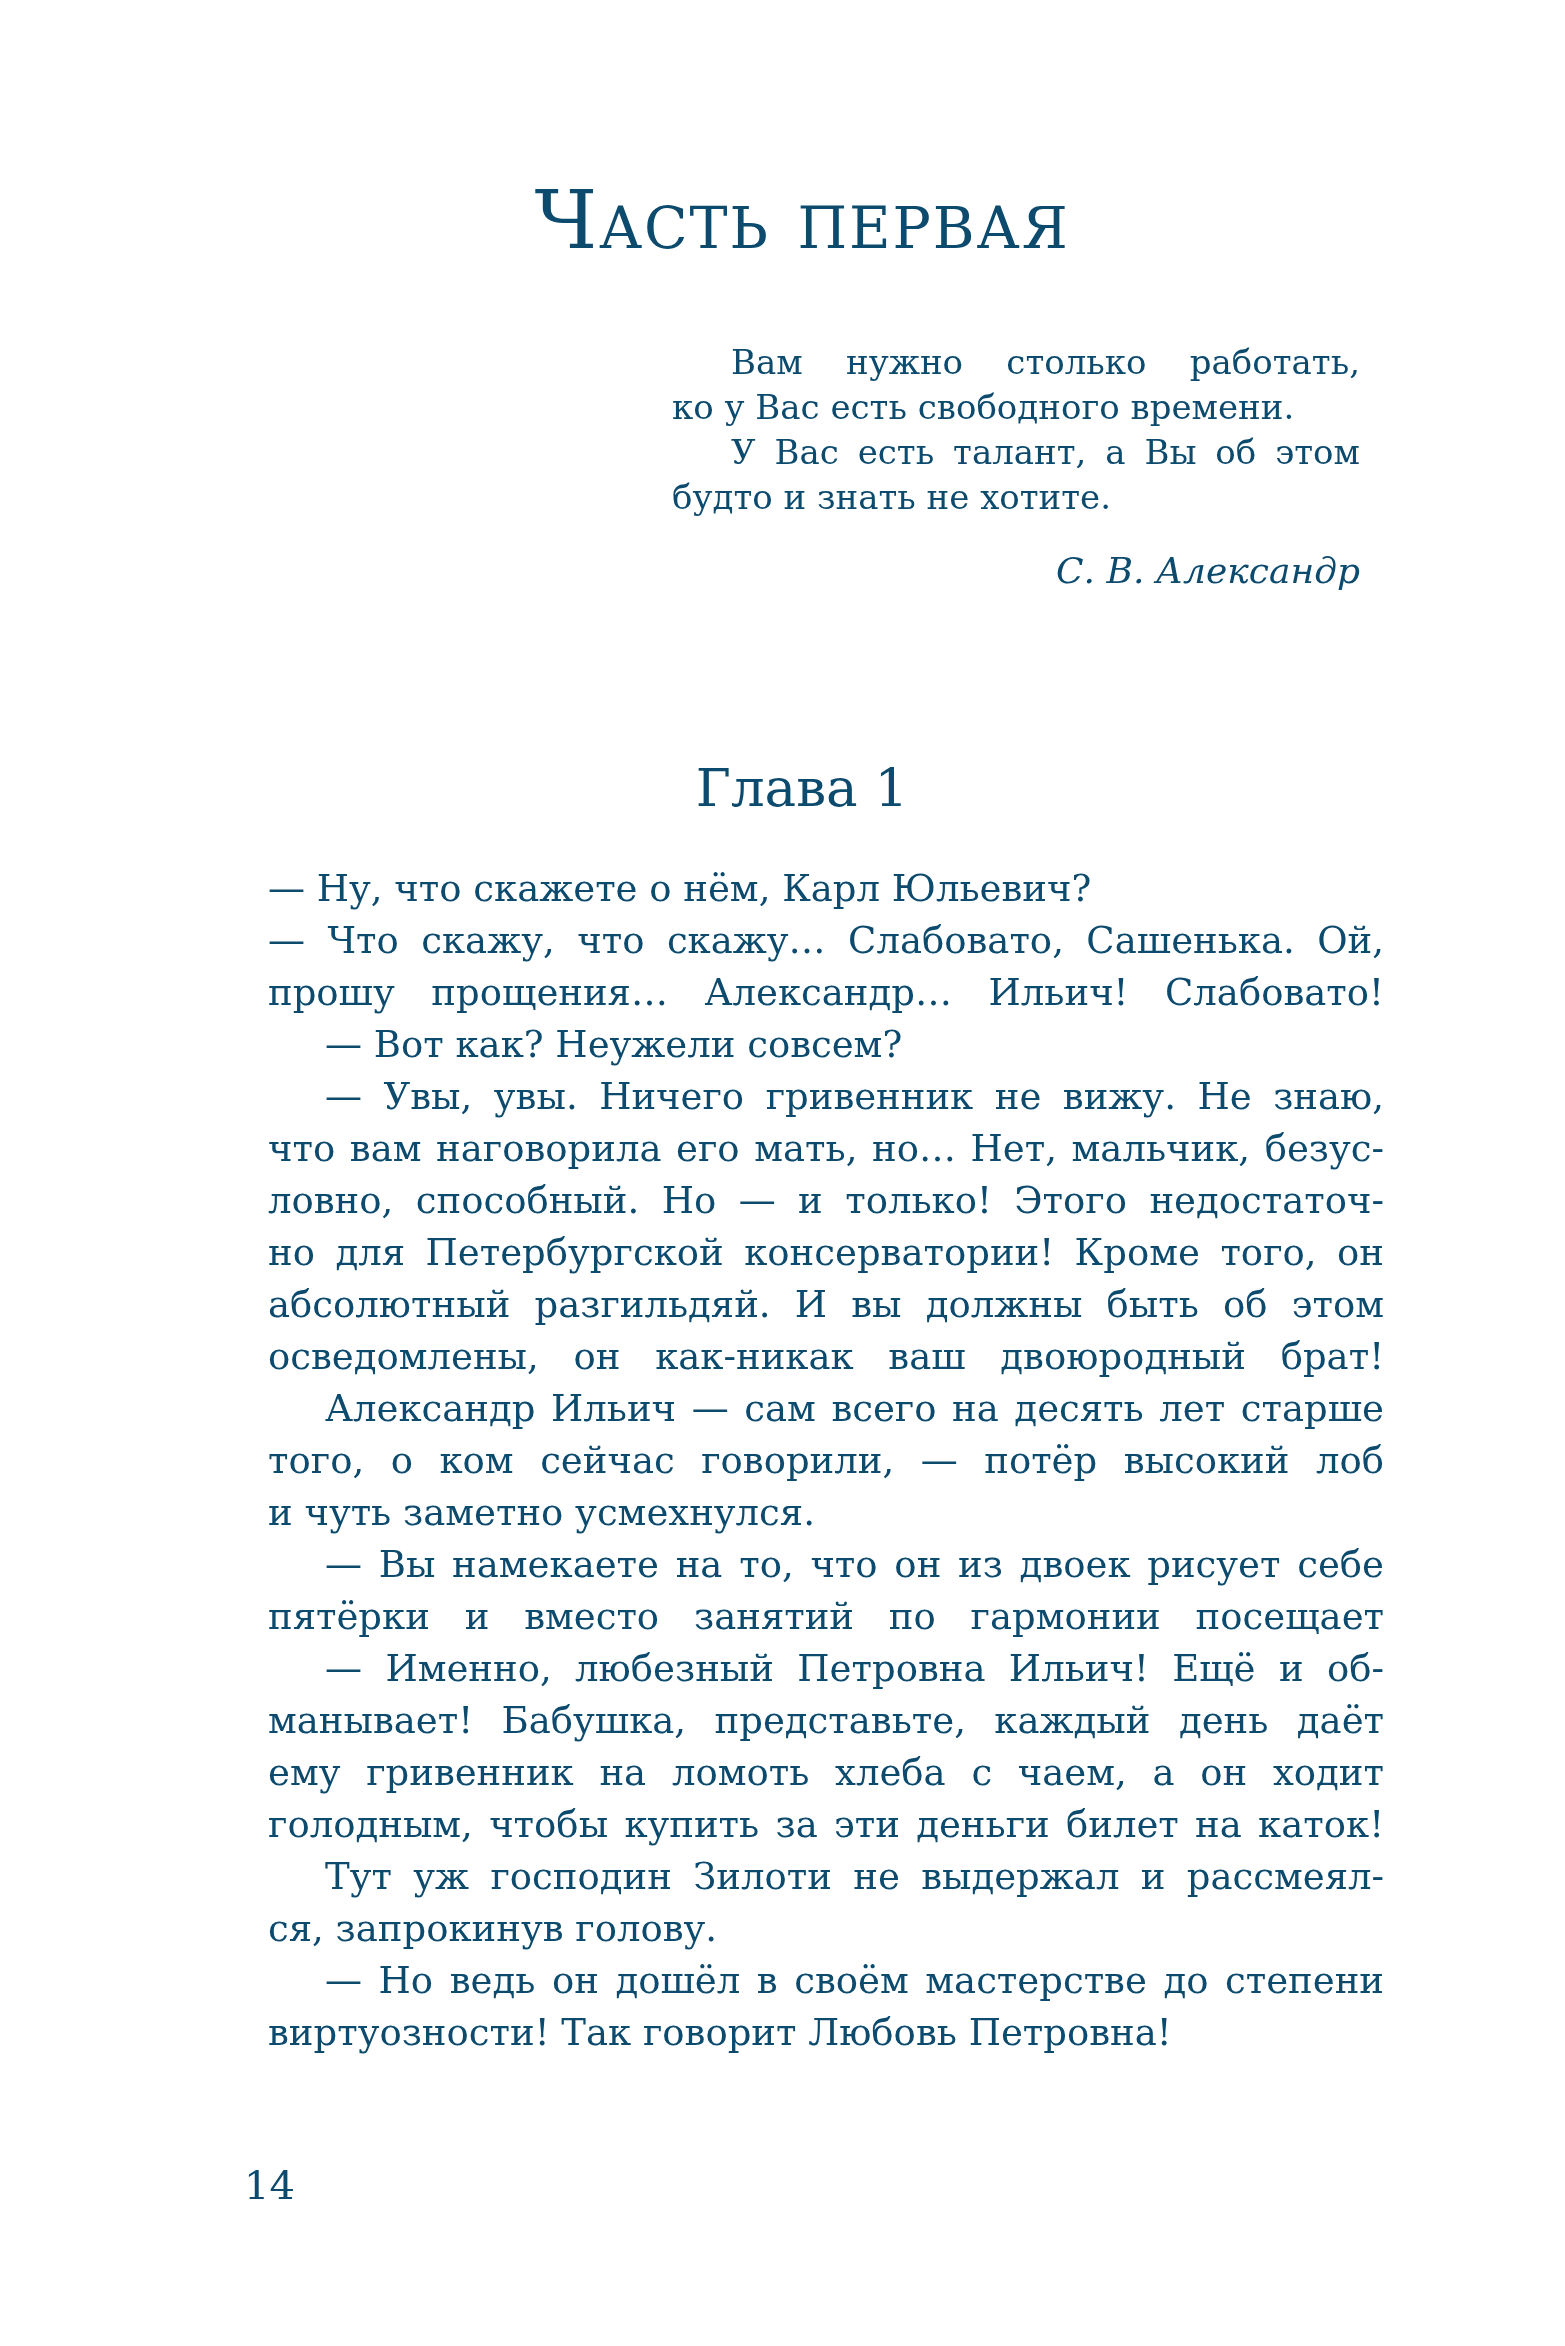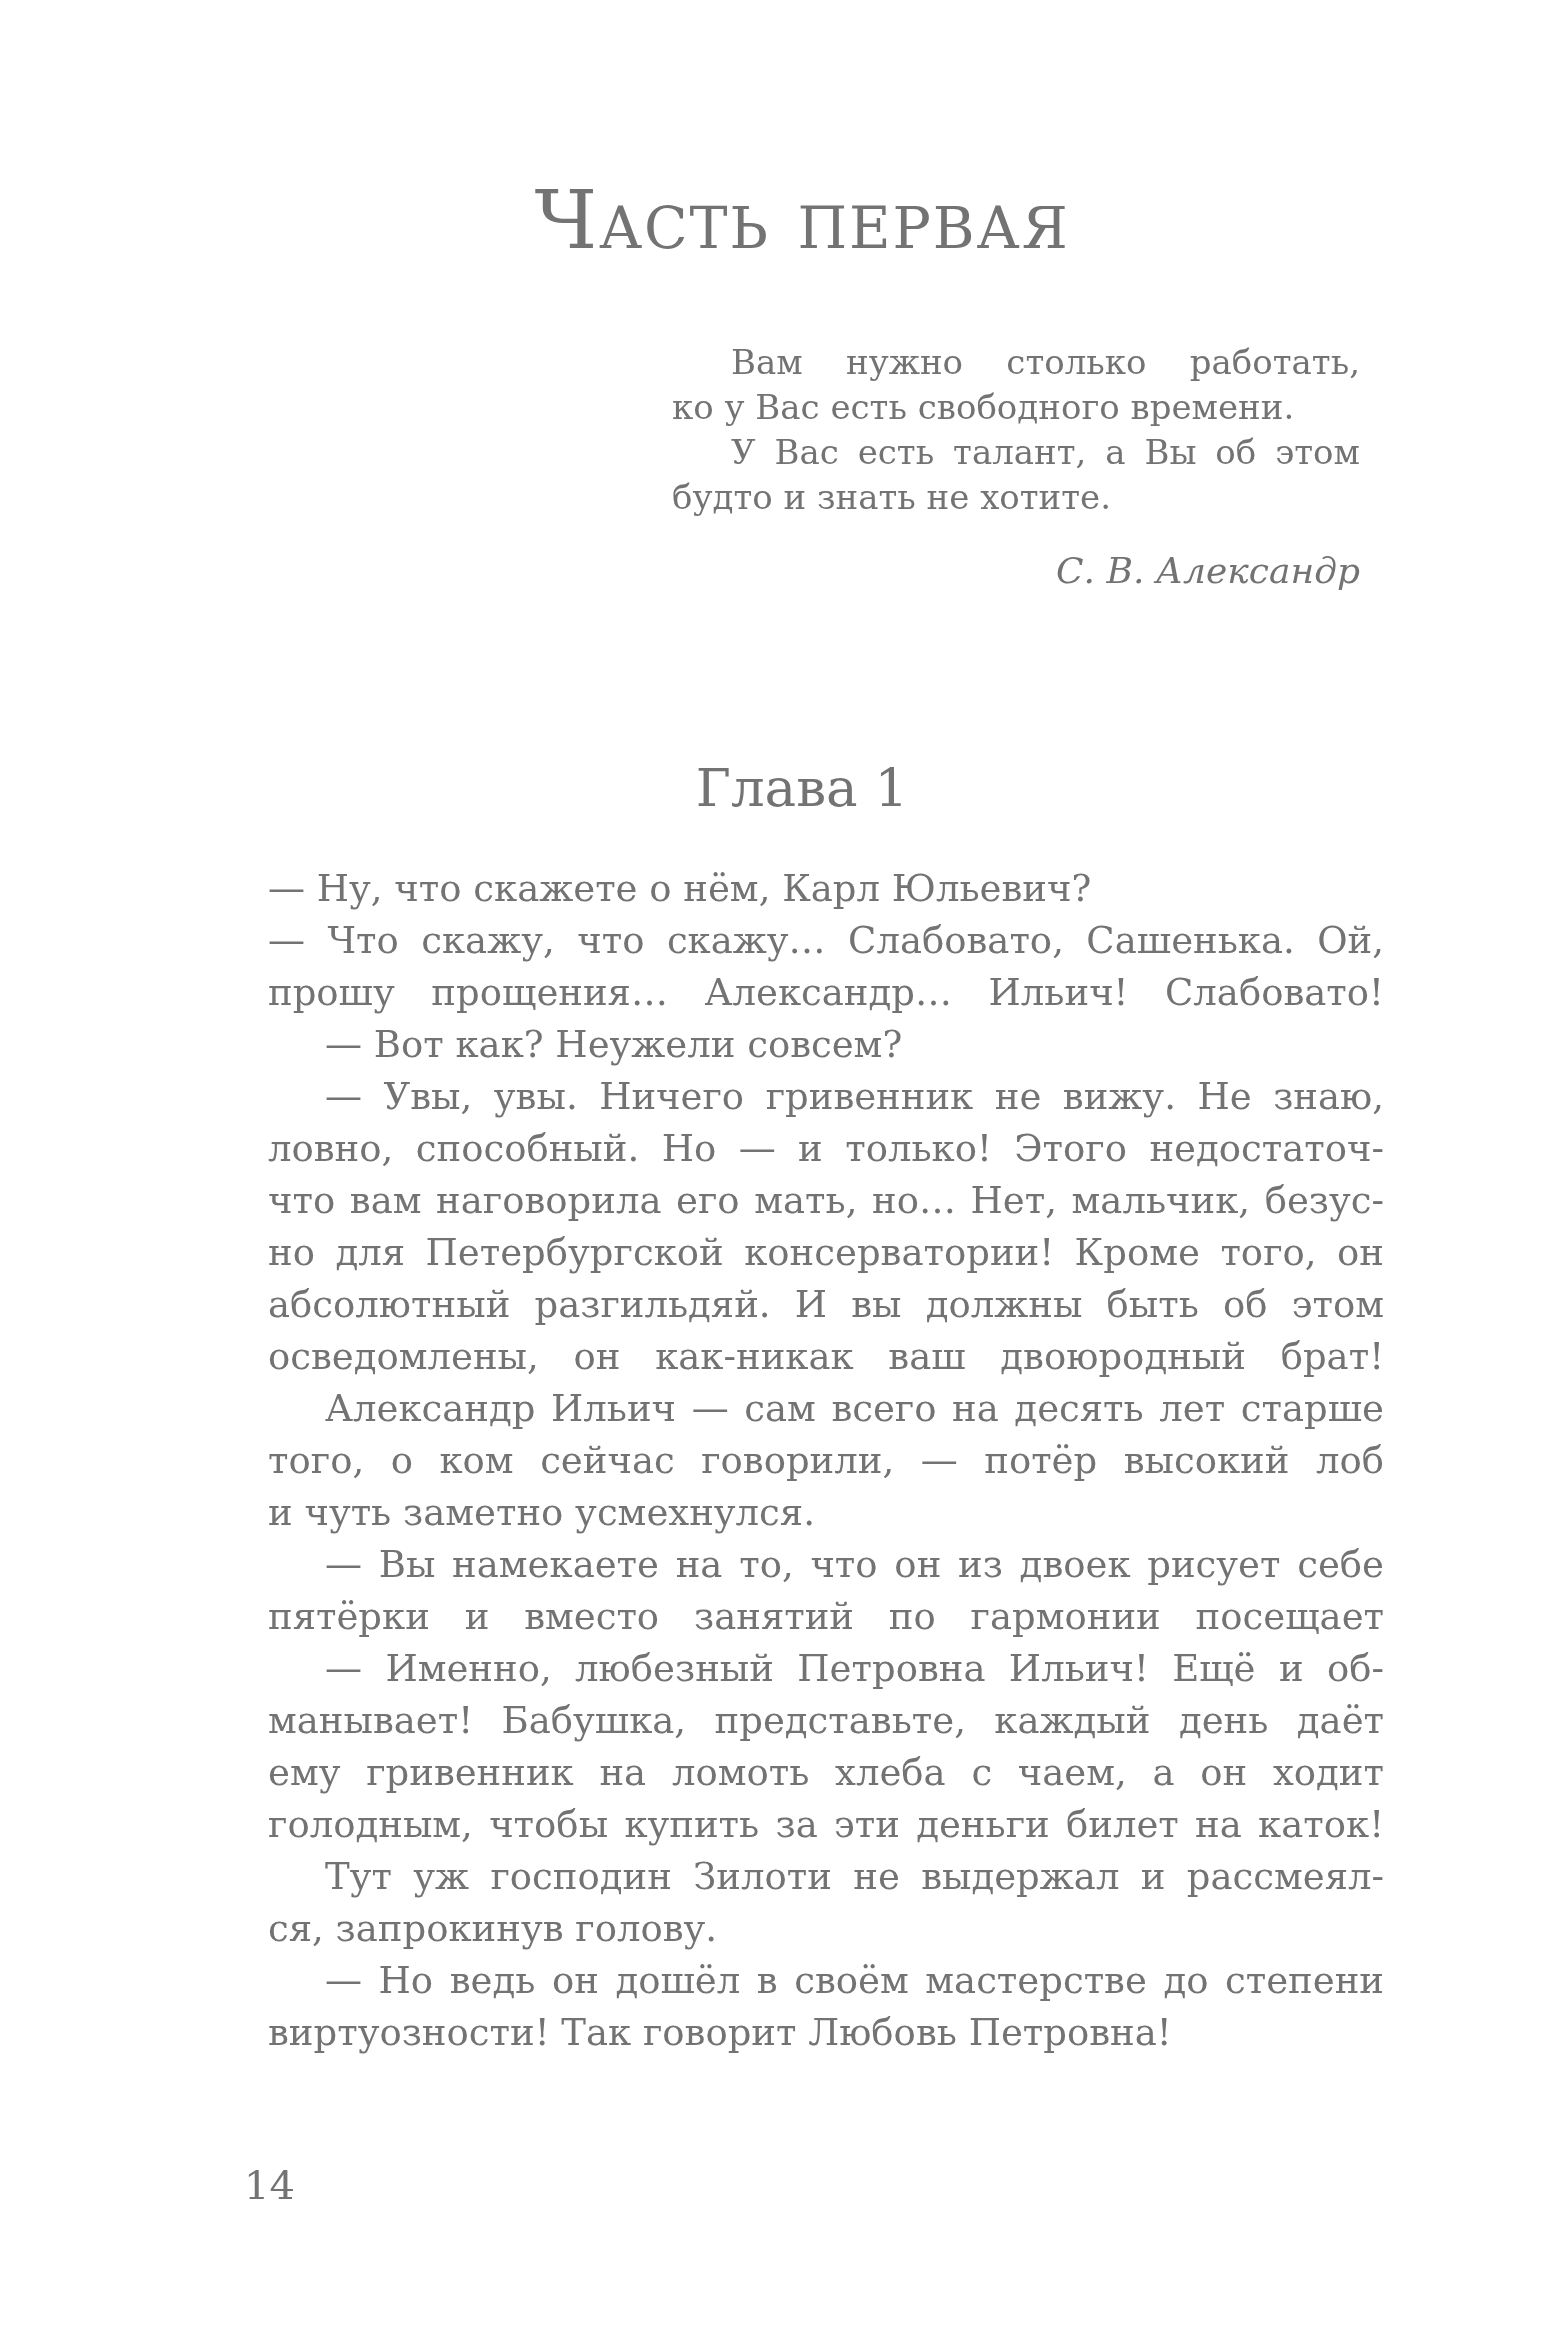--- a/index.html
+++ b/index.html
@@ -6,21 +6,21 @@
     margin: 0;
     padding: 0;
     background: #e8e8e8;
   }
   .page {
     position: relative;
     width: 1565px;
     height: 2347px;
     margin: 0 auto;
     background: #ffffff;
-    color: #737373;
+    color: #0c4a6e;
     font-family: "DejaVu Serif", "Liberation Serif", serif;
     box-sizing: border-box;
     padding-left: 244px;
     padding-right: 205px;
     overflow: hidden;
   }
   .part-title {
     margin: 0;
     margin-top: 180px;
     font-size: 81px;
@@ -97,22 +97,22 @@
   </div>
 
   <h2 class="chapter-title">Глава 1</h2>
 
   <div class="body-text">
     <div class="bline">— Ну, что скажете о нём, Карл Юльевич?</div>
     <div class="bline j">— Что скажу, что скажу… Слабовато, Сашенька. Ой,</div>
     <div class="bline j">прошу прощения… Александр… Ильич! Слабовато!</div>
     <div class="bline ind">— Вот как? Неужели совсем?</div>
     <div class="bline ind j">— Увы, увы. Ничего гривенник не вижу. Не знаю,</div>
+    <div class="bline j">что вам наговорила его мать, но… Нет, мальчик, безус-</div>
     <div class="bline j">ловно, способный. Но — и только! Этого недостаточ-</div>
-    <div class="bline j">что вам наговорила его мать, но… Нет, мальчик, безус-</div>
     <div class="bline j">но для Петербургской консерватории! Кроме того, он</div>
     <div class="bline j">абсолютный разгильдяй. И вы должны быть об этом</div>
     <div class="bline j">осведомлены, он как-никак ваш двоюродный брат!</div>
     <div class="bline ind j">Александр Ильич — сам всего на десять лет старше</div>
     <div class="bline j">того, о ком сейчас говорили, — потёр высокий лоб</div>
     <div class="bline">и чуть заметно усмехнулся.</div>
     <div class="bline ind j">— Вы намекаете на то, что он из двоек рисует себе</div>
     <div class="bline j">пятёрки и вместо занятий по гармонии посещает каток?</div>
     <div class="bline ind j">— Именно, любезный Петровна Ильич! Ещё и об-</div>
     <div class="bline j">манывает! Бабушка, представьте, каждый день даёт</div>

